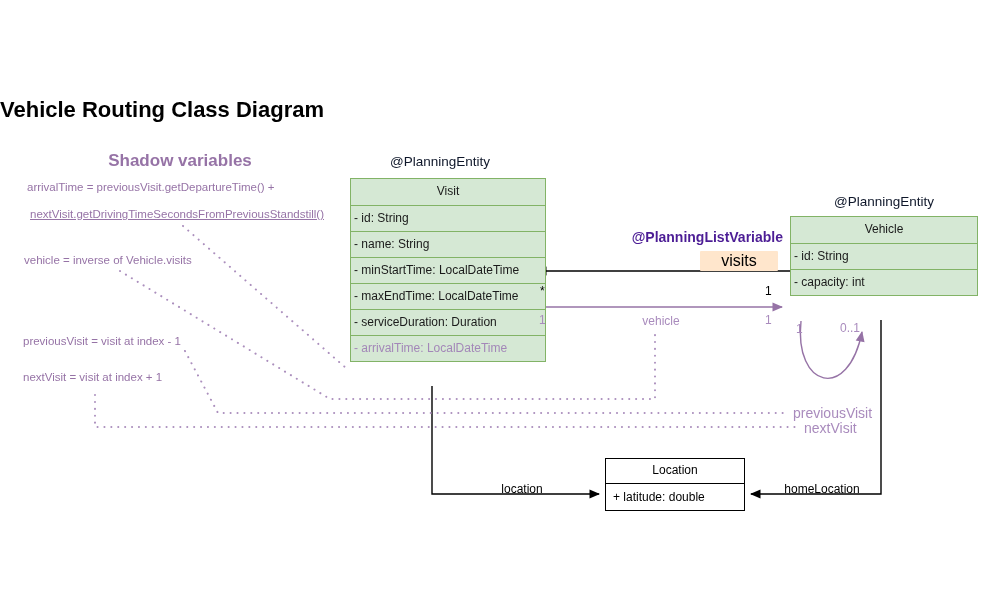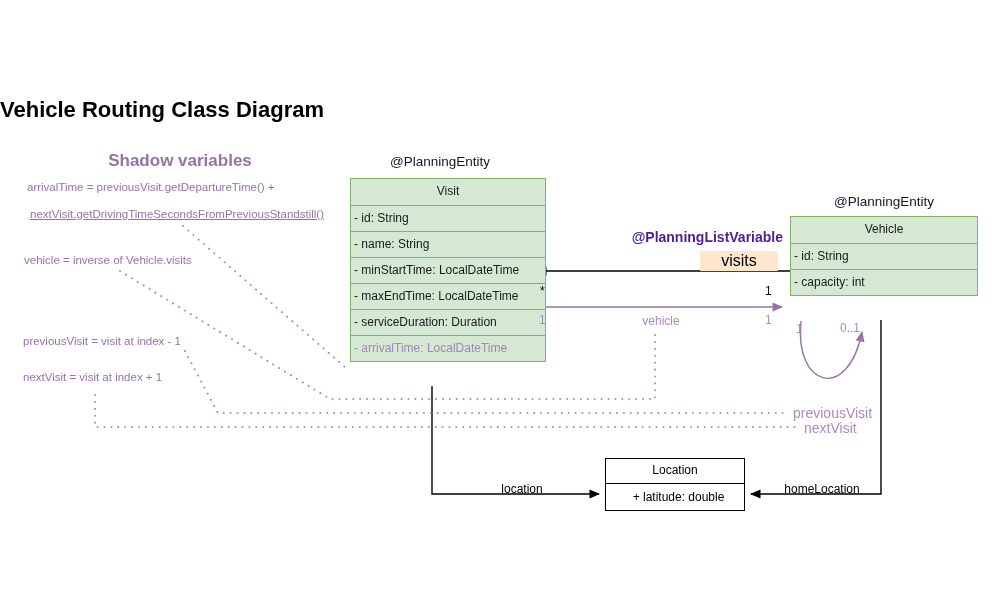--- a/index.html
+++ b/index.html
@@ -26,21 +26,21 @@
   }
   .uml{position:absolute;box-sizing:border-box;font-size:12px;color:#1a1a1a;}
   .uml.green{background:#d5e8d4;border:1px solid #82b366;}
   .uml.green .row{height:26px;line-height:25px;box-sizing:border-box;}
   .uml.green .row + .row{border-top:1px solid #82b366;}
   .uml .hdr{text-align:center;}
   .uml .attr{padding-left:3px;white-space:nowrap;overflow:hidden;}
   .uml .attr.shadow{color:#a387b8;}
   .uml.plain{background:#fff;border:1px solid #000;color:#000;}
   .uml.plain .hdr{height:24px;line-height:23px;text-align:center;box-sizing:border-box;}
-  .uml.plain .body{border-top:1px solid #000;text-align:center;}
+  .uml.plain .body{border-top:1px solid #000;}
   .uml.plain .body .row{height:26px;line-height:26px;padding-left:7px;white-space:nowrap;}
   .chip{
     left:700px;top:251px;width:78px;height:20px;border-radius:1px;background:#ffe6cc;
     text-align:center;line-height:20px;font-size:16px;color:#000;
   }
   .elabel{font-size:12px;color:#000;white-space:nowrap;}
   .plabel{font-size:12px;color:#a98bbd;white-space:nowrap;}
   .plabel.sm{font-size:14px;}
 </style>
 </head>

